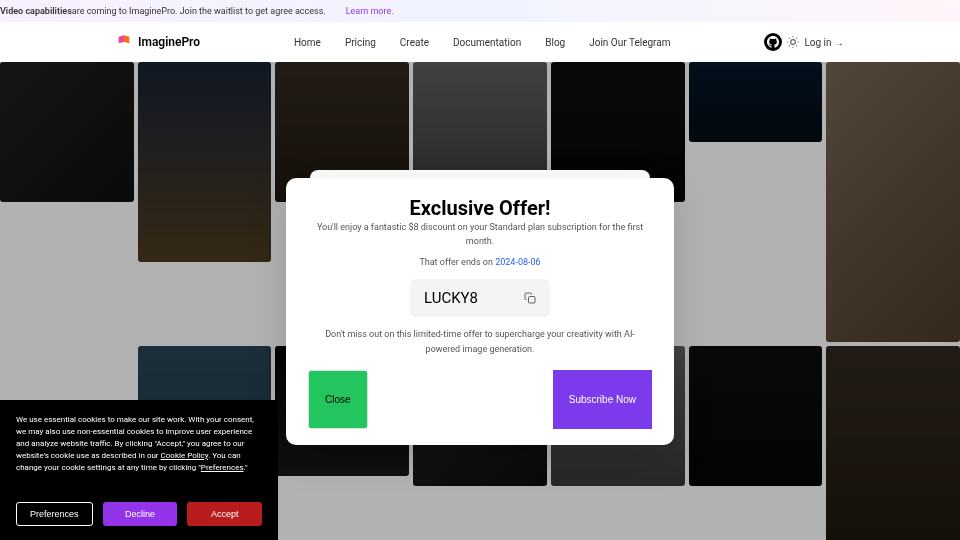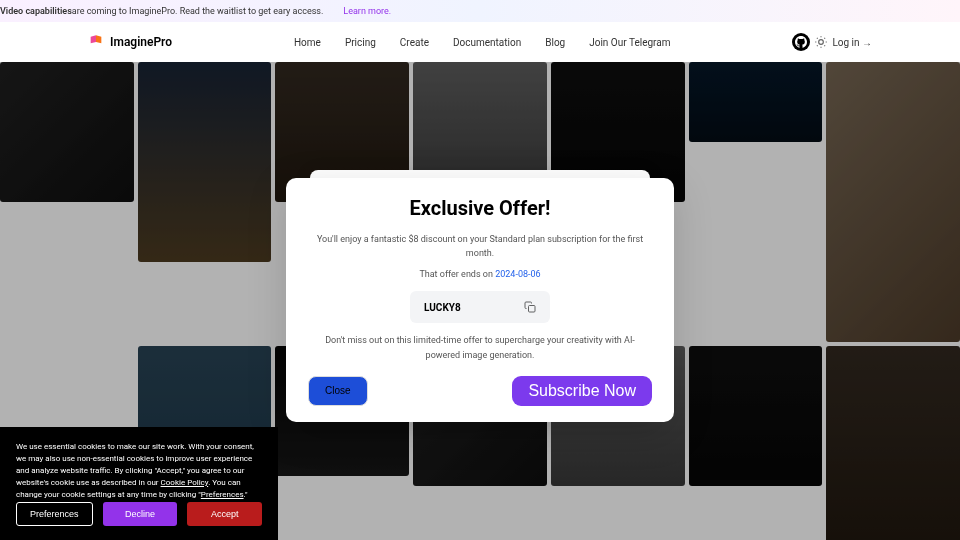--- a/index.html
+++ b/index.html
@@ -1,20 +1,20 @@
 <!DOCTYPE html>
 <html><head>
 <meta charset="utf-8">
 <style>
 *{margin:0;padding:0;box-sizing:border-box}
 body{font-family:-apple-system,BlinkMacSystemFont,"Segoe UI",Roboto,sans-serif;width:960px;height:540px;overflow:hidden;position:relative;background:#fff}
 .banner{background:linear-gradient(90deg,#faf0ff,#f0f4ff,#fff5fa);height:22px;display:flex;align-items:center;font-size:9px;color:#333}
 .banner b{font-weight:600}
 .banner a{color:#9333ea;text-decoration:none;margin-left:20px}
-.header{height:40px;display:flex;align-items:center;padding:0 88px;background:#fff}
+.header{height:40px;display:flex;align-items:center;padding:0 116px;background:#fff}
 .logo{display:flex;align-items:center;gap:6px;font-weight:600;font-size:12px}
 .logo-icon{width:16px;height:16px}
 .nav{display:flex;gap:24px;margin-left:auto;margin-right:auto}
 .nav a{font-size:10px;color:#333;text-decoration:none}
 .header-right{display:flex;align-items:center;gap:4px}
 .gh-icon{width:18px;height:18px;background:#000;border-radius:50%;display:flex;align-items:center;justify-content:center}
 .theme-icon{width:14px;height:14px;color:#666}
 .login{font-size:10px;color:#333;text-decoration:none}
 .gallery{position:absolute;top:62px;left:0;right:0;bottom:0;display:grid;grid-template-columns:repeat(7,1fr);gap:4px;padding:0;filter:brightness(0.55)}
 .gallery-item{background:#2a2a2a;border-radius:3px}
@@ -27,44 +27,44 @@
 .gi7{background:linear-gradient(135deg,#d4b896,#8a6a4a);height:280px}
 .gi8{background:linear-gradient(180deg,#4a7a9a,#2a5a7a);height:190px}
 .gi9{background:linear-gradient(180deg,#0a0a0a,#2a2a2a);height:130px}
 .gi10{background:linear-gradient(180deg,#5a4a3a,#3a2a1a);height:200px}
 .overlay{position:absolute;top:62px;left:0;right:0;bottom:0;background:rgba(0,0,0,0.3);pointer-events:none}
 .hero-card{position:absolute;top:170px;left:310px;width:340px;height:248px;background:#fff;border-radius:8px;padding:20px;box-shadow:0 4px 20px rgba(0,0,0,0.1)}
 .hero-btns{position:absolute;bottom:12px;left:50%;transform:translateX(-50%);display:flex;gap:10px}
 .btn-generate{background:#7c3aed;color:#fff;border:none;padding:8px 14px;border-radius:5px;font-size:9px;cursor:pointer}
 .btn-docs{background:#fff;color:#333;border:1px solid #ddd;padding:8px 14px;border-radius:5px;font-size:9px;cursor:pointer}
 .modal{position:absolute;top:178px;left:286px;width:388px;background:#fff;border-radius:10px;padding:18px 22px 16px;box-shadow:0 10px 40px rgba(0,0,0,0.15);z-index:100}
-.modal h2{font-size:20px;font-weight:700;text-align:center;margin-bottom:12px}
+.modal h2{font-size:20px;font-weight:700;text-align:center;}
 .modal p{font-size:9px;color:#555;text-align:center;line-height:1.6;margin-bottom:6px}
 .modal .expire{color:#2563eb}
 .code-box{background:#f3f4f6;border-radius:6px;padding:10px 14px;margin:10px auto;width:140px;display:flex;align-items:center;justify-content:space-between}
-.code-box span{font-size:10px;font-weight:700}
+.code-box span{font-size:15px;font-weight:400}
 .copy-icon{width:12px;height:12px;cursor:pointer;opacity:0.6}
 .modal-btns{display:flex;justify-content:space-between;margin-top:14px}
-.btn-close{background:#1d4ed8;border:1px solid #ddd;padding:0 16px;border-radius:8px;font-size:10px;cursor:pointer}
-.btn-sub{background:#7c3aed;color:#fff;border:none;padding:6px 16px;border-radius:9px;font-size:16px;cursor:pointer}
+.btn-close{background:#22c55e;border:1px solid #ddd;padding:0 16px;border-radius:3px;font-size:10px;cursor:pointer}
+.btn-sub{background:#7c3aed;color:#fff;border:none;padding:24px 16px;border-radius:0;font-size:10px;cursor:pointer}
 .cookie{position:absolute;bottom:0;left:0;width:278px;background:#000;color:#fff;padding:14px 16px;font-size:8px;line-height:1.5;z-index:90}
-.cookie p{margin-bottom:1px}
+.cookie p{margin-bottom:28px}
 .cookie a{color:#fff;text-decoration:underline}
 .cookie-btns{display:flex;gap:10px}
 .cookie-btns button{flex:1;padding:6px;font-size:9px;border-radius:3px;cursor:pointer}
 .btn-pref{background:#000;color:#fff;border:1px solid #fff}
 .btn-dec{background:#9333ea;color:#fff;border:none}
 .btn-acc{background:#b91c1c;color:#fff;border:none}
 </style>
 </head>
 <body>
 
 <div class="banner">
   <b>Video capabilities</b>
-  <span> are coming to ImaginePro. Read the waitlist to get eary access. </span>
+  <span> are coming to ImaginePro. Join the waitlist to get agree access. </span>
   <a>Learn more.</a>
 </div>
 
 <div class="header">
   <div class="logo">
     <svg class="logo-icon" viewBox="0 0 24 24">
         <path fill="#ec4899" d="M4 4 L12 2 L12 12 L4 14 Z"></path>
         <path fill="#f97316" d="M12 2 L20 4 L20 14 L12 12 Z"></path>
       </svg>
     <span>ImaginePro</span>

